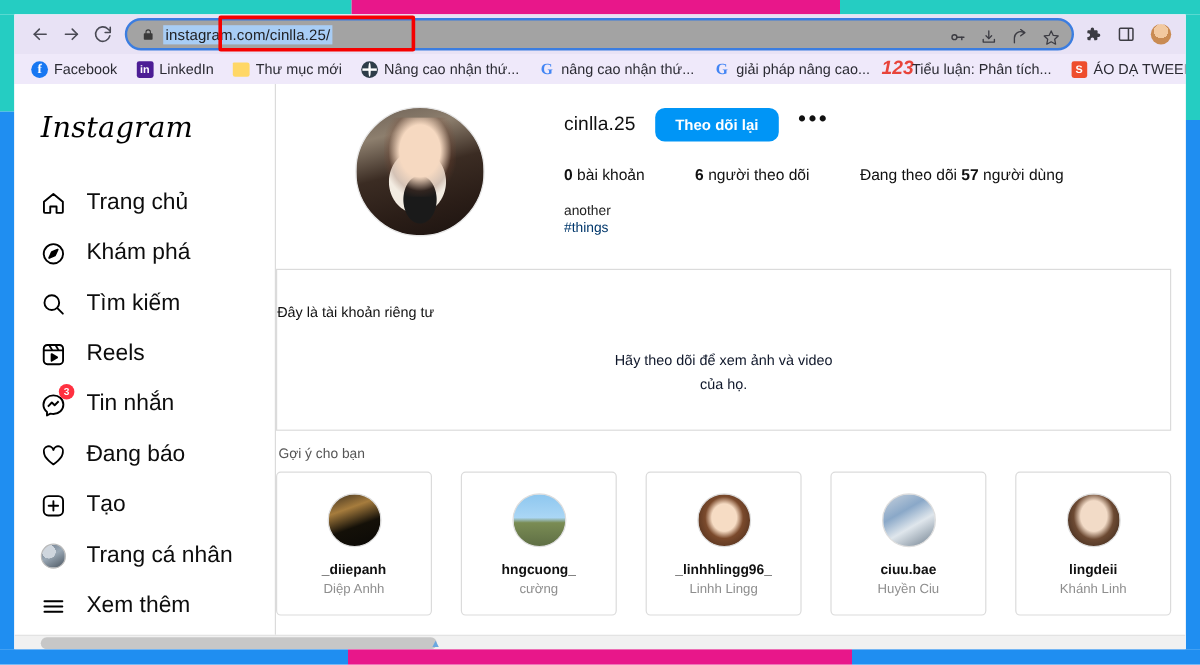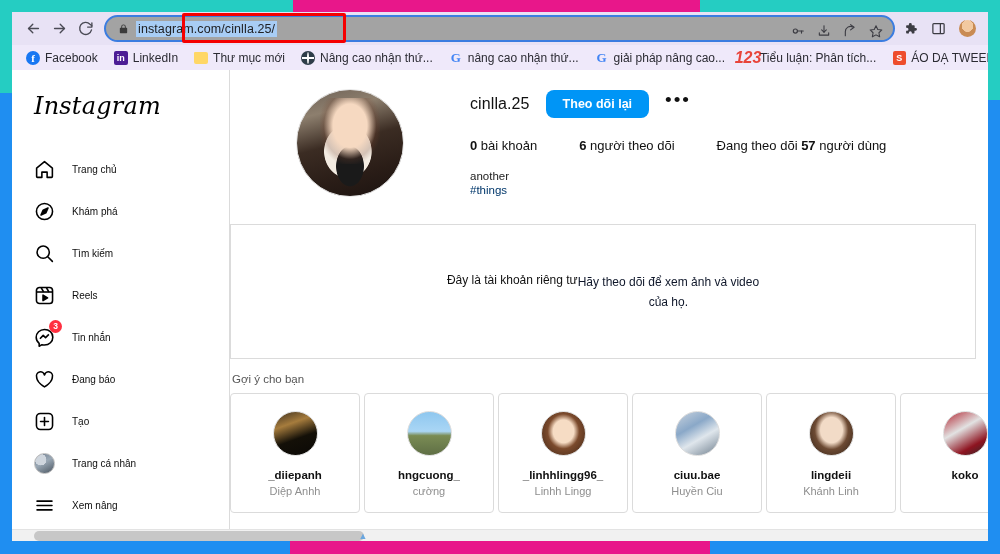--- a/index.html
+++ b/index.html
@@ -131,21 +131,21 @@
     font-size: 24px; font-style: italic; font-weight: 400;
     color: #000; padding: 22px 0 0 22px; letter-spacing: 0.2px;
   }
   #nav-list { margin-top: 28px; }
   .nav-item {
     display: flex; align-items: center;
     height: 42px; padding-left: 20px; gap: 16px;
     cursor: pointer;
   }
   .nav-ico { width: 24px; height: 24px; position: relative; display:flex; align-items:center; justify-content:center; color:#000;}
-  .nav-label { font-size: 10px; color: #0d0d0d; }
+  .nav-label { font-size: 19px; color: #0d0d0d; }
   .badge {
     position: absolute; right: -6px; top: -5px;
     min-width: 13px; height: 13px; border-radius: 7px;
     background: #ff3040; color: #fff;
     font-size: 8.5px; line-height: 13px; text-align: center;
     padding: 0 3px; font-weight: 600;
   }
   .profile-pic-nav {
     width: 21px; height: 21px; border-radius: 50%;
     background:
@@ -199,30 +199,30 @@
   #bio .tag { color: #00376b; }
 
   
   #private-box {
     margin: 27px 0 0 0;
     border-top: 1px solid #dbdbdb;
     border-bottom: 1px solid #dbdbdb;
     border-left: 1px solid #dbdbdb;
     border-right: 1px solid #dbdbdb;
     height: 135px;
-    display: flex; flex-direction: row;
-    align-items: center; justify-content: center;
+    display: flex; flex-direction: column;
+    justify-content: center;
     width: 746px;
   }
   #private-title { font-size: 12px; color: #111; margin-bottom: 23px; }
   #private-sub { font-size: 12px; color: #0f172a; text-align: center; line-height: 20px; }
 
   
   #sug-title { font-size: 11.5px; color: #555; margin: 14px 0 8px 2px; }
-  #sug-row { display: flex; gap: 4px; }
+  #sug-row { display: flex; gap: 24px; }
   .sug-card {
     width: 130px; min-width: 130px; height: 120px;
     border: 1px solid #dbdbdb; border-radius: 4px;
     background: #fff;
     display: flex; flex-direction: column; align-items: center;
     padding-top: 17px;
   }
   .sug-av { width: 45px; height: 45px; border-radius: 50%; border:1px solid #ddd; }
   .sug-user { font-size: 11.5px; font-weight: 600; color: #111; margin-top: 13px; }
   .sug-name { font-size: 11px; color: #8e8e8e; margin-top: 4px; }
@@ -480,21 +480,21 @@
           </div>
 
           <div class="nav-item">
             <span class="nav-ico">
               <svg width="21" height="21" viewBox="0 0 24 24" fill="none" stroke="currentColor" stroke-width="1.9" stroke-linecap="round">
                   <line x1="3.5" y1="7" x2="20.5" y2="7"></line>
                   <line x1="3.5" y1="12" x2="20.5" y2="12"></line>
                   <line x1="3.5" y1="17" x2="20.5" y2="17"></line>
                 </svg>
             </span>
-            <span class="nav-label">Xem nâng</span>
+            <span class="nav-label">Xem thêm</span>
           </div>
 
         </div>
       </div>
 
       <div id="main">
 
         <div id="profile-header">
           <div id="avatar-col">
             <div id="avatar"></div>

